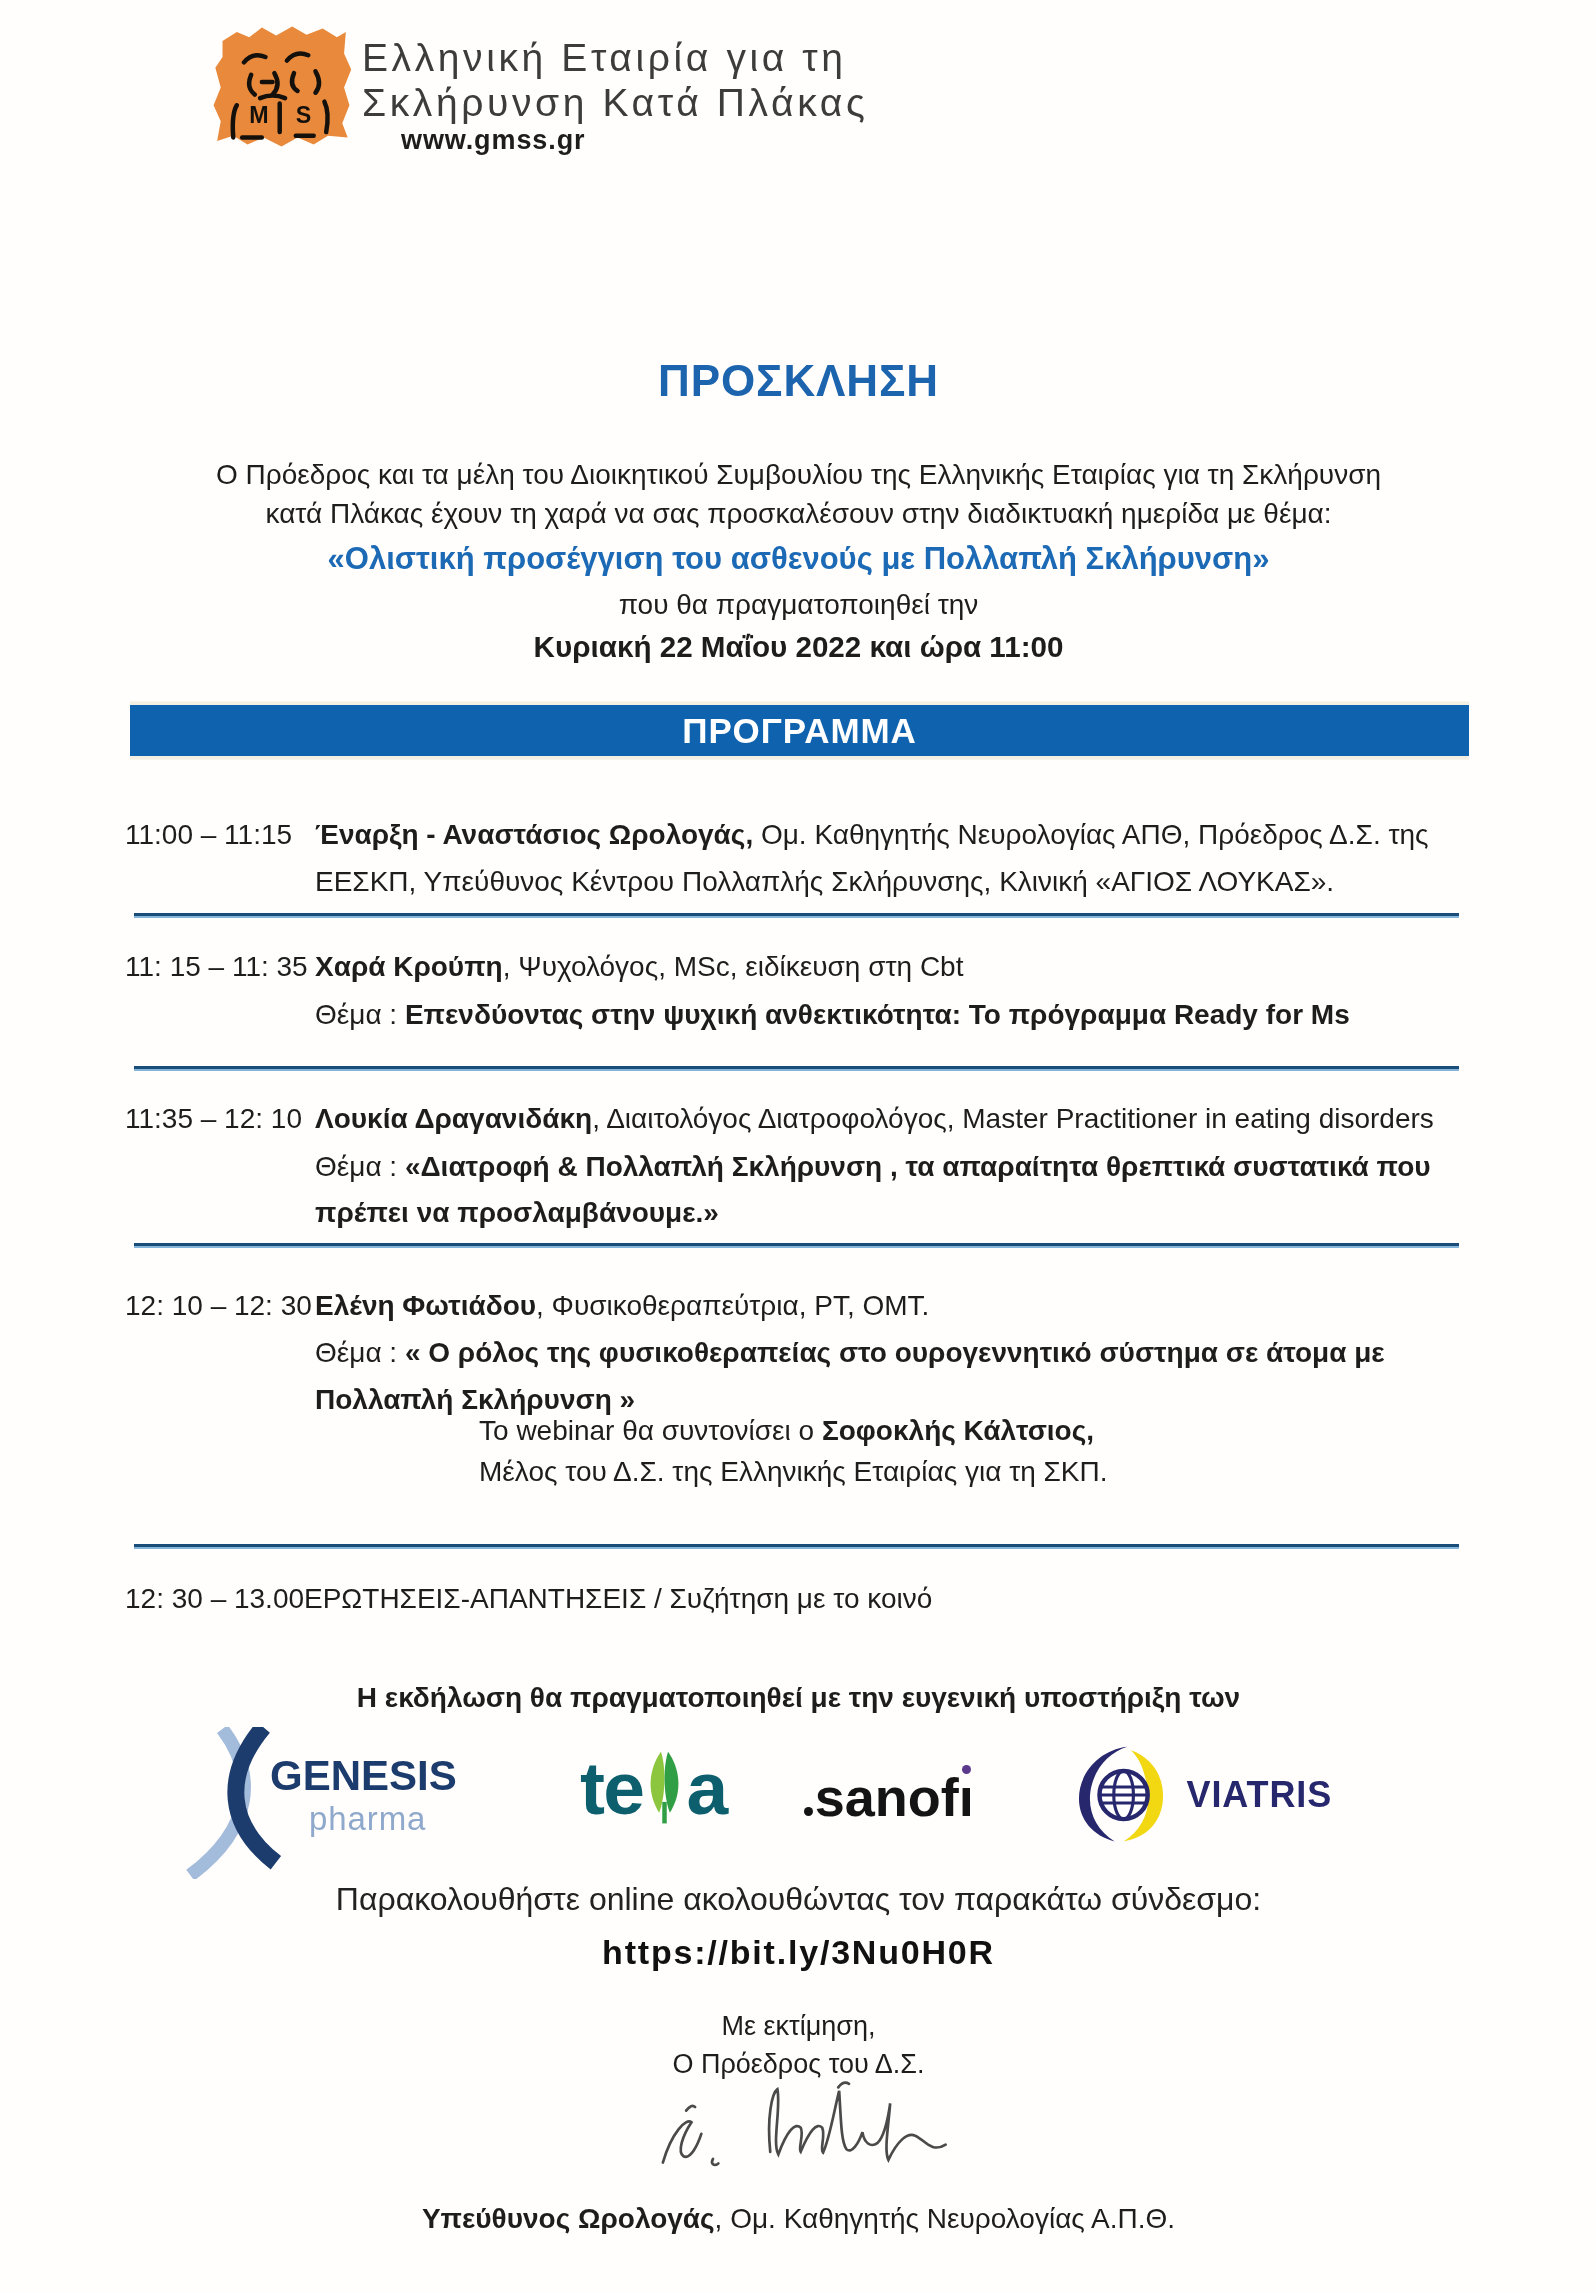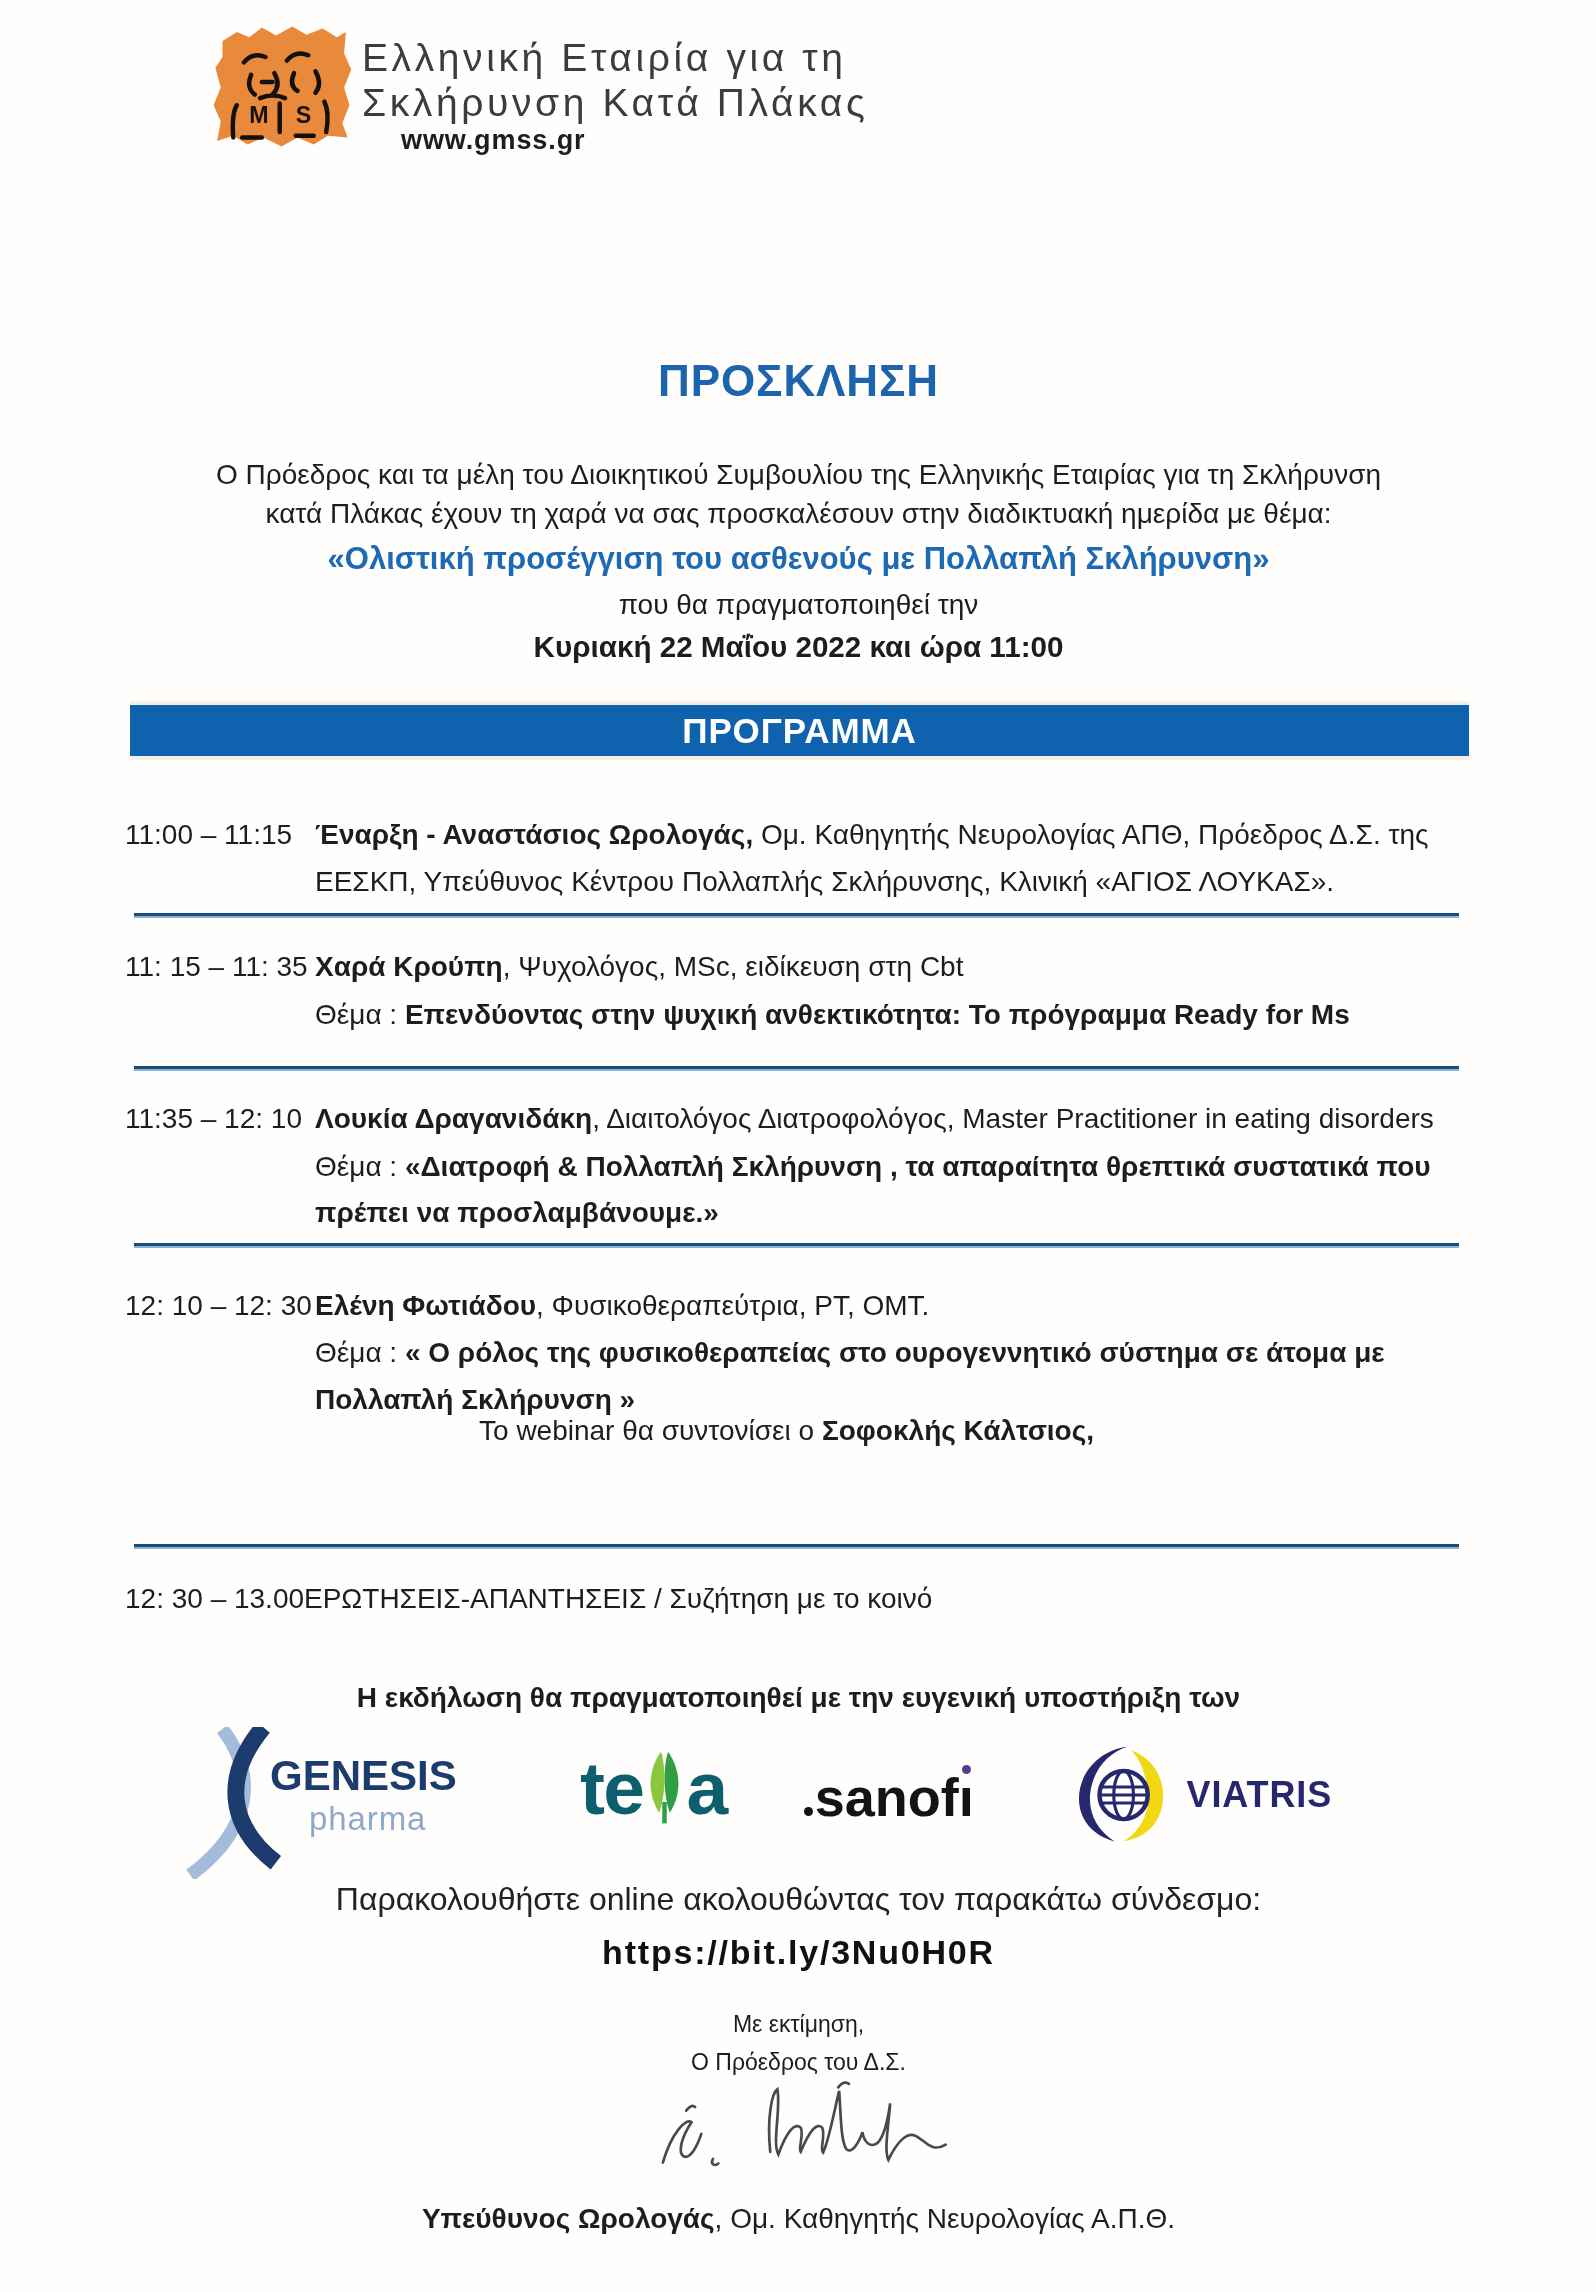--- a/index.html
+++ b/index.html
@@ -41,21 +41,21 @@
   .teva{position:absolute;left:580px;top:1745px;height:107px;font-size:75px;font-weight:bold;color:#0d5f6e;letter-spacing:-1.8px;display:flex;align-items:flex-start;}
   .sanofi{position:absolute;left:804px;top:1766px;font-size:54px;font-weight:bold;color:#141414;letter-spacing:0px;}
   .sanofi .predot{display:inline-block;width:9px;height:9px;border-radius:50%;background:#141414;vertical-align:baseline;margin-right:1.8px;}
   .sanofi .i-wrap{position:relative;display:inline-block;}
   .sanofi .i-dot{position:absolute;left:3.6px;top:-0.9px;width:9px;height:9px;border-radius:50%;background:#5b3a8c;}
   .viatris{position:absolute;left:1075px;top:1745px;display:flex;align-items:center;}
   .viatris-text{font-size:36px;font-weight:bold;color:#27276d;letter-spacing:0.9px;margin-left:12.5px;}
 
   .watch{font-size:32px;color:#222;}
   .stream-link{font-size:34px;font-weight:bold;color:#111;letter-spacing:1.8px;text-decoration:none;}
-  .closing{font-size:23px;}
+  .closing{font-size:27px;}
   .signer{font-size:28px;}
 </style>
 </head>
 <body>
 
 <div class="page">
 
   <div class="abs" style="left:210px;top:23px;width:143px;height:127px;">
     <svg width="143" height="127" viewBox="0 0 160 142">
       <path d="M14,20 L30,10 L44,16 L58,5 L74,14 L92,4 L108,13 L126,6 L142,16 L152,10 L150,34 L158,52 L150,72 L156,92 L148,112 L154,128 L132,126 L116,136 L98,128 L80,138 L60,128 L42,136 L26,126 L8,132 L12,110 L4,92 L12,72 L6,50 L14,38 Z" fill="#e8893c"></path>
@@ -128,20 +128,21 @@
     <span class="cont"><span class="b">Ελένη Φωτιάδου</span><span>, Φυσικοθεραπεύτρια, PT, OMT.</span></span>
   </div>
   <div class="row" style="top:1337px;">
     <span class="cont"><span>Θέμα : </span><span class="b">« Ο ρόλος της φυσικοθεραπείας στο ουρογεννητικό σύστημα σε άτομα με</span></span>
   </div>
   <div class="row" style="top:1384px;">
     <span class="cont b">Πολλαπλή Σκλήρυνση »</span>
   </div>
 
   <div class="coord" style="top:1415px;"><span>Το webinar θα συντονίσει ο </span><span class="b">Σοφοκλής Κάλτσιος,</span></div>
+  <div class="coord" style="top:1456px;">Μέλος του Δ.Σ. της Ελληνικής Εταιρίας για τη ΣΚΠ.</div>
   <div class="divider" style="top:1544px;"></div>
 
   <div class="row" style="top:1583px;">
     <span class="time">12: 30 – 13.00</span>
     <span class="cont" style="left:304px;">ΕΡΩΤΗΣΕΙΣ-ΑΠΑΝΤΗΣΕΙΣ / Συζήτηση με το κοινό</span>
   </div>
 
   <div class="abs center support" style="top:1682px;">Η εκδήλωση θα πραγματοποιηθεί με την ευγενική υποστήριξη των</div>
 
   <div class="genesis">

